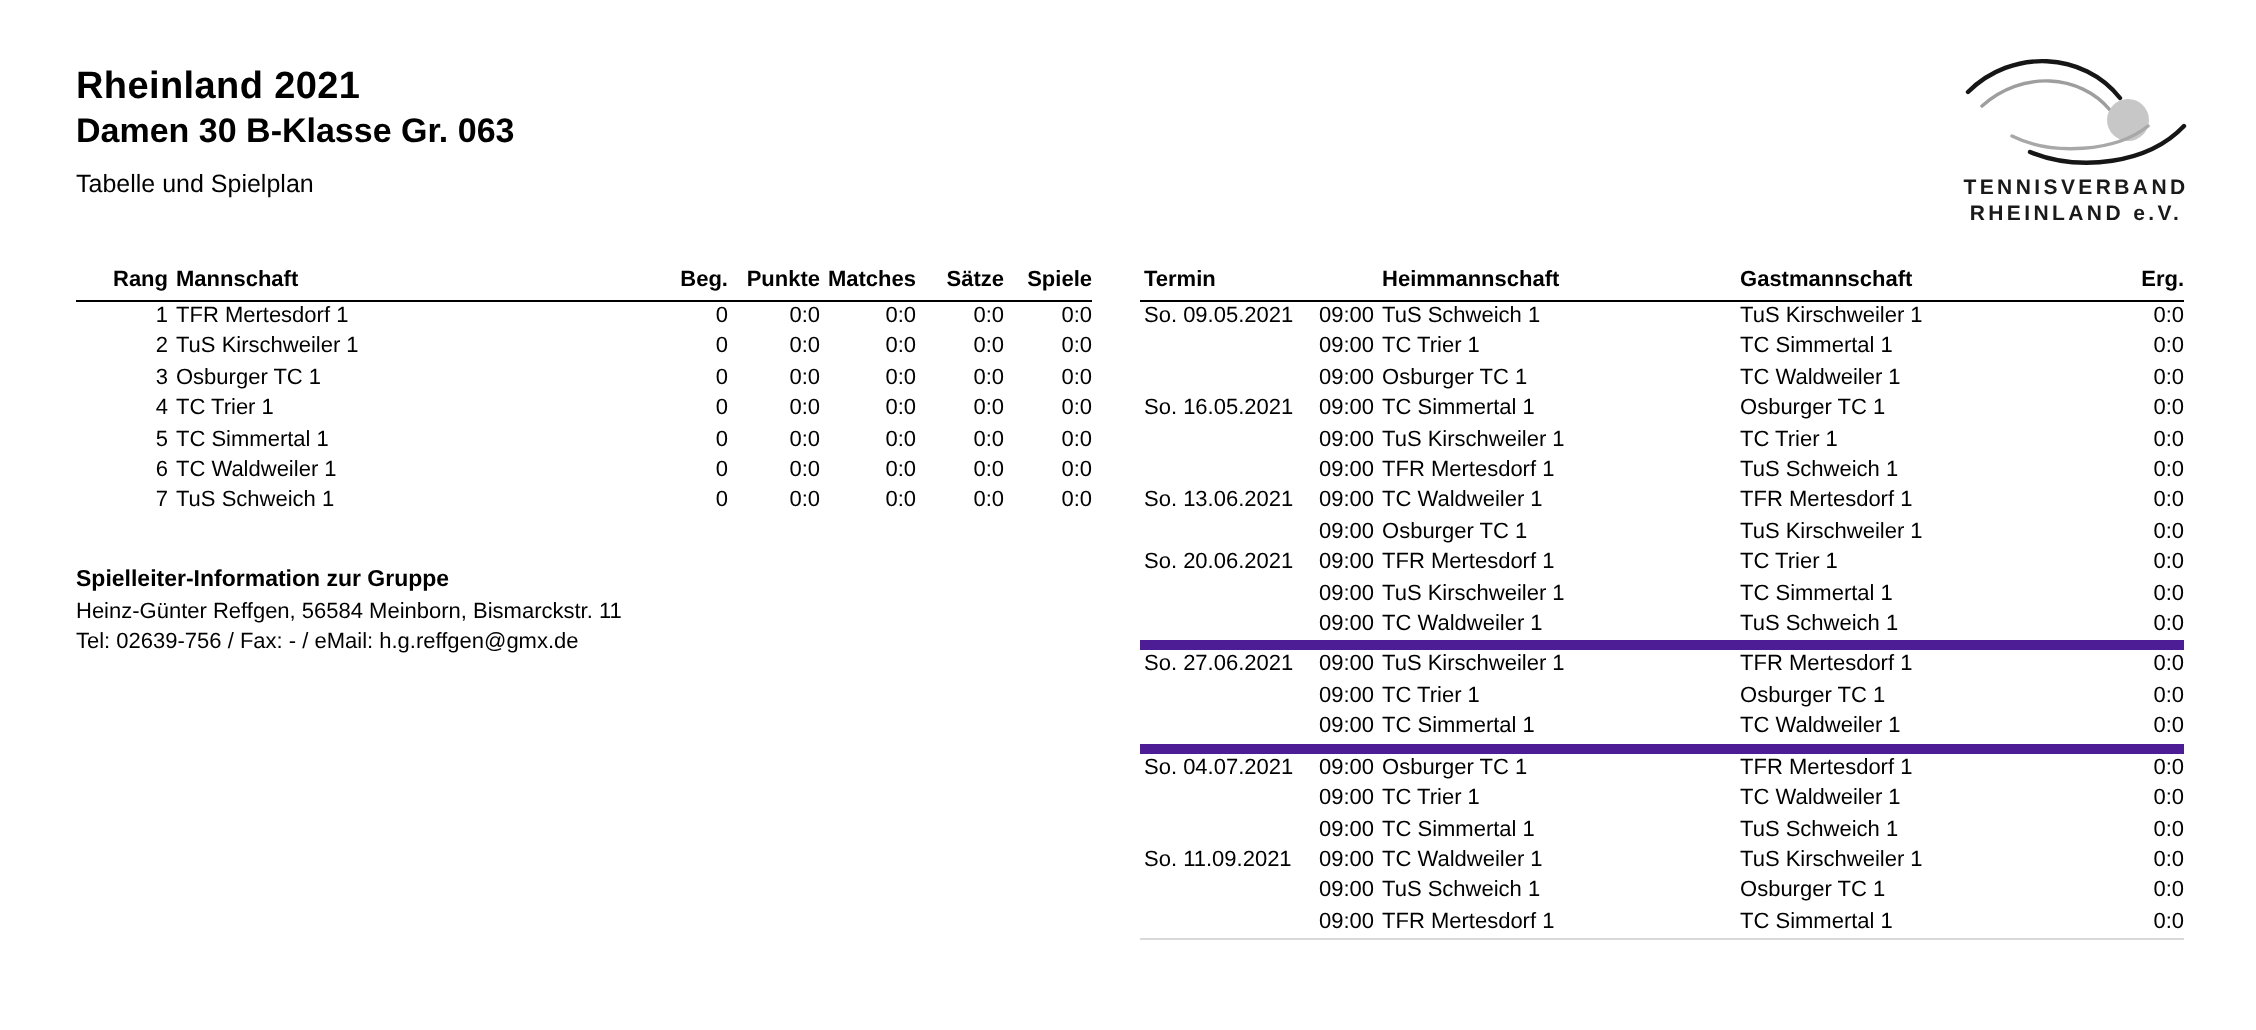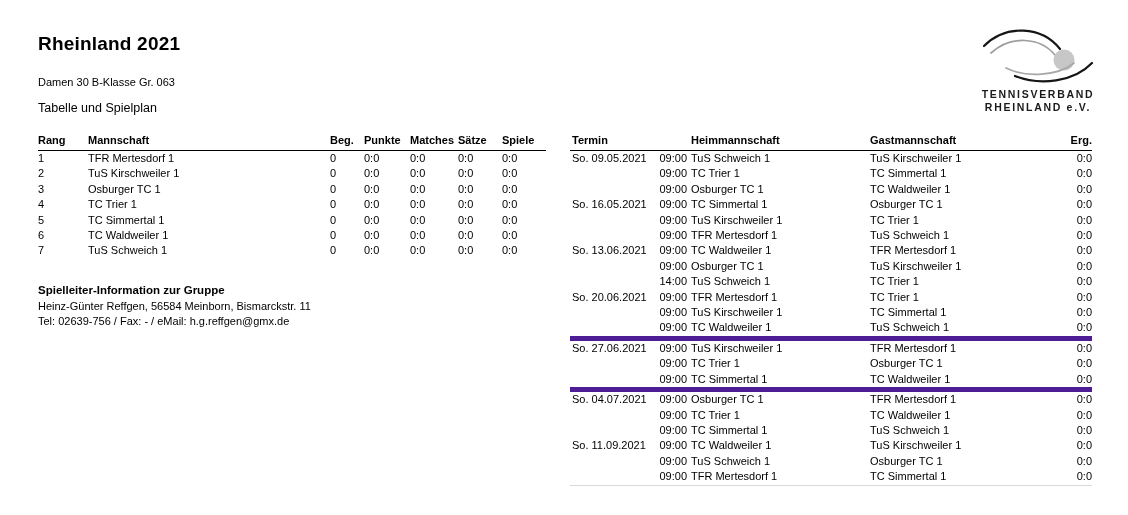--- a/index.html
+++ b/index.html
@@ -9,21 +9,21 @@
     font-family: "Liberation Sans", sans-serif;
     color: #000;
     position: relative;
     overflow: hidden;
   }
   .page { position: relative; width: 1128px; height: 515px; }
 
   
   .titleblock { position: absolute; left: 38px; top: 34px; }
   .title-main { font-size: 19px; font-weight: bold; line-height: 20px; letter-spacing: 0.2px; }
-  .title-sub  { font-size: 11px; font-weight: normal; line-height: 16px; margin-top: 20px; }
+  .title-sub  { font-size: 17px; font-weight: bold; line-height: 16px; margin-top: 4px; }
   .title-section { font-size: 12.5px; font-weight: normal; line-height: 14px; margin-top: 11px; }
 
   
   .logo { position: absolute; top: 22px; right: 30px; width: 120px; text-align: center; }
   .logo svg { display: block; width: 120px; height: 66px; }
   .logo-text { font-weight: bold; font-size: 10.5px; line-height: 13px; letter-spacing: 1.7px; color: #1a1a1a; white-space: nowrap; }
 
   
   table { border-collapse: collapse; table-layout: fixed; }
   th, td { font-size: 11px; line-height: 15.4px; white-space: nowrap; overflow: hidden; padding: 0; }
@@ -35,21 +35,21 @@
 
   
   .standings { position: absolute; left: 38px; top: 132px; width: 508px; }
   .standings col.c-rang   { width: 46px; }
   .standings col.c-name   { width: 246px; }
   .standings col.c-beg    { width: 34px; }
   .standings col.c-punkte { width: 46px; }
   .standings col.c-match  { width: 48px; }
   .standings col.c-saetze { width: 44px; }
   .standings col.c-spiele { width: 44px; }
-  .standings th.num, .standings td.num { text-align: left; }
+  .standings th.num, .standings td.num { text-align: right; }
   .standings td.name, .standings th.name { text-align: left; padding-left: 4px; }
 
   
   .spielleiter { position: absolute; left: 38px; top: 283px; }
   .spielleiter .sp-head { font-size: 11.5px; font-weight: bold; line-height: 15.5px; }
   .spielleiter .sp-line { font-size: 11px; font-weight: normal; line-height: 15.3px; }
 
   
   .schedule { position: absolute; left: 570px; top: 132px; width: 522px; }
   .schedule col.c-date  { width: 80px; }
@@ -252,27 +252,20 @@
       <td class="erg">0:0</td>
     </tr>
         <tr>
       <td class="date"></td>
       <td class="time">09:00</td>
       <td class="home">Osburger TC 1</td>
       <td class="guest">TuS Kirschweiler 1</td>
       <td class="erg">0:0</td>
     </tr>
         <tr>
-      <td class="date"></td>
-      <td class="time">14:00</td>
-      <td class="home">TuS Schweich 1</td>
-      <td class="guest">TC Trier 1</td>
-      <td class="erg">0:0</td>
-    </tr>
-        <tr>
       <td class="date">So. 20.06.2021</td>
       <td class="time">09:00</td>
       <td class="home">TFR Mertesdorf 1</td>
       <td class="guest">TC Trier 1</td>
       <td class="erg">0:0</td>
     </tr>
         <tr>
       <td class="date"></td>
       <td class="time">09:00</td>
       <td class="home">TuS Kirschweiler 1</td>

